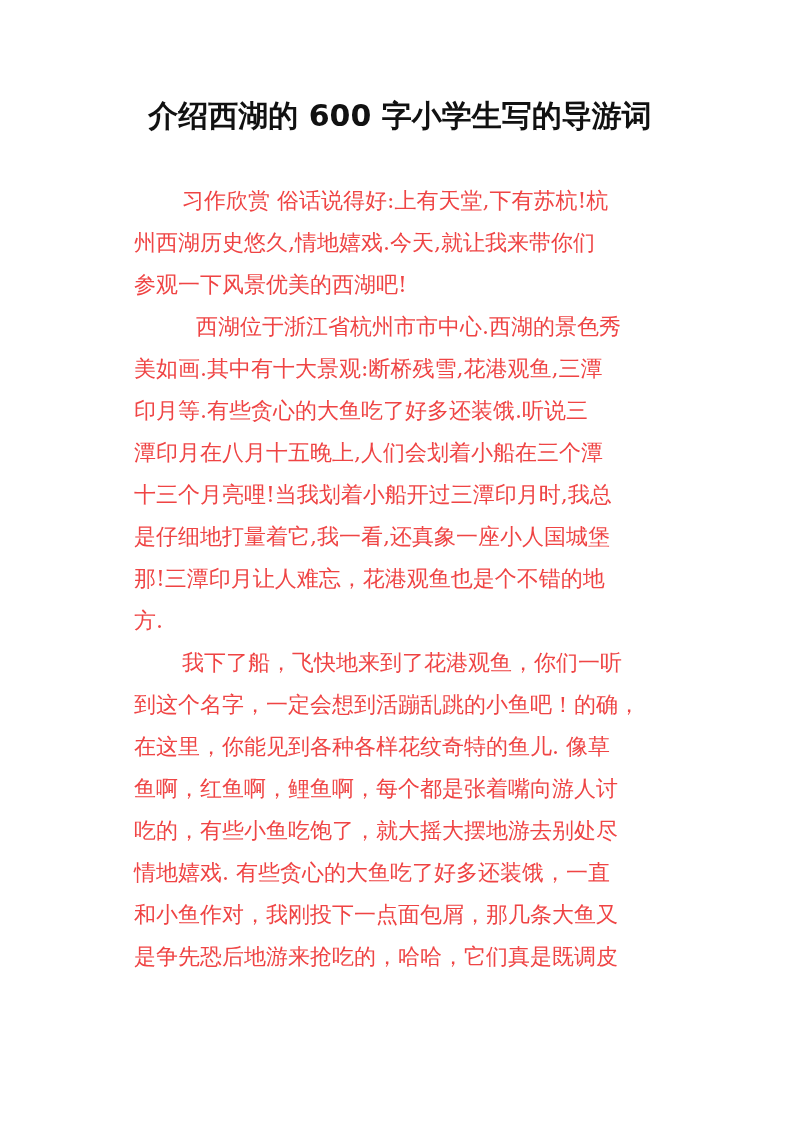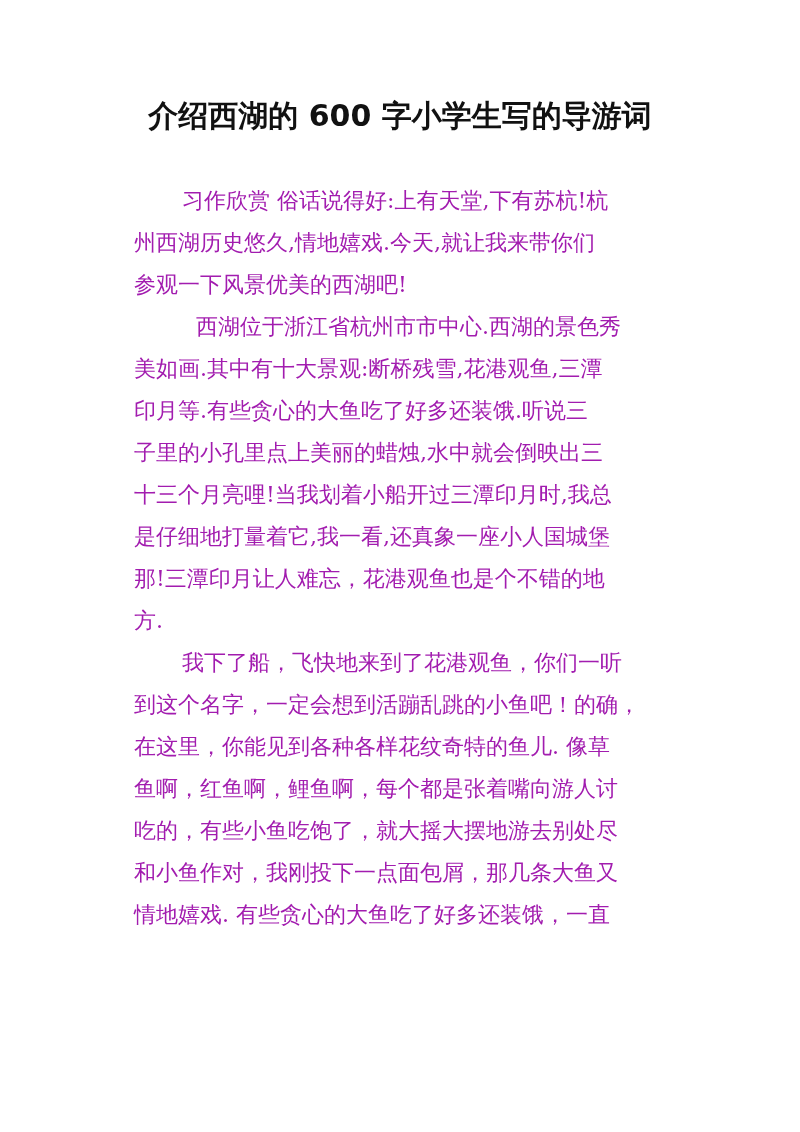--- a/index.html
+++ b/index.html
@@ -5,21 +5,21 @@
   html, body { margin: 0; padding: 0; background: #ffffff; }
   body { width: 800px; height: 1132px; position: relative; overflow: hidden; }
   .page { position: absolute; left: 0; top: 0; width: 720px; height: 1132px; background: #fff; }
   .title {
     position: absolute; left: 0; top: 96px; width: 800px; text-align: center;
     font-family: "DejaVu Sans", sans-serif; font-weight: bold; font-size: 30px;
     color: #111; letter-spacing: 0px;
   }
   .body {
     position: absolute; left: 134px; top: 180px; width: 560px;
-    font-family: "DejaVu Serif", serif; font-size: 22px; color: #a21caf;
+    font-family: "DejaVu Serif", serif; font-size: 22px; color: #ef4444;
   }
   .line { height: 42px; line-height: 42px; white-space: nowrap; }
   .ind1 { padding-left: 48px; }
   .ind2 { padding-left: 62px; }
 </style>
 </head>
 <body>
 
 <div class="page">
   <div class="title">介绍西湖的 600 字小学生写的导游词</div>
@@ -27,29 +27,30 @@
   <div class="body">
     <div>
       <div class="line ind1">习作欣赏  俗话说得好:上有天堂,下有苏杭!杭</div>
       <div class="line">州西湖历史悠久,情地嬉戏.今天,就让我来带你们</div>
       <div class="line">参观一下风景优美的西湖吧!</div>
     </div>
     <div>
       <div class="line ind2">西湖位于浙江省杭州市市中心.西湖的景色秀</div>
       <div class="line">美如画.其中有十大景观:断桥残雪,花港观鱼,三潭</div>
       <div class="line">印月等.有些贪心的大鱼吃了好多还装饿.听说三</div>
-      <div class="line">子里的小孔里点上美丽的蜡烛,水中就会倒映出三</div>
+      <div class="line">潭印月在八月十五晚上,人们会划着小船在三个潭</div>
       <div class="line">十三个月亮哩!当我划着小船开过三潭印月时,我总</div>
       <div class="line">是仔细地打量着它,我一看,还真象一座小人国城堡</div>
       <div class="line">那!三潭印月让人难忘，花港观鱼也是个不错的地</div>
       <div class="line">方.</div>
     </div>
     <div>
       <div class="line ind1">我下了船，飞快地来到了花港观鱼，你们一听</div>
       <div class="line">到这个名字，一定会想到活蹦乱跳的小鱼吧！的确，</div>
       <div class="line">在这里，你能见到各种各样花纹奇特的鱼儿. 像草</div>
       <div class="line">鱼啊，红鱼啊，鲤鱼啊，每个都是张着嘴向游人讨</div>
       <div class="line">吃的，有些小鱼吃饱了，就大摇大摆地游去别处尽</div>
+      <div class="line">情地嬉戏. 有些贪心的大鱼吃了好多还装饿，一直</div>
       <div class="line">和小鱼作对，我刚投下一点面包屑，那几条大鱼又</div>
-      <div class="line">情地嬉戏. 有些贪心的大鱼吃了好多还装饿，一直</div>
+      <div class="line">是争先恐后地游来抢吃的，哈哈，它们真是既调皮</div>
     </div>
   </div>
 </div>
 
 </body></html>

